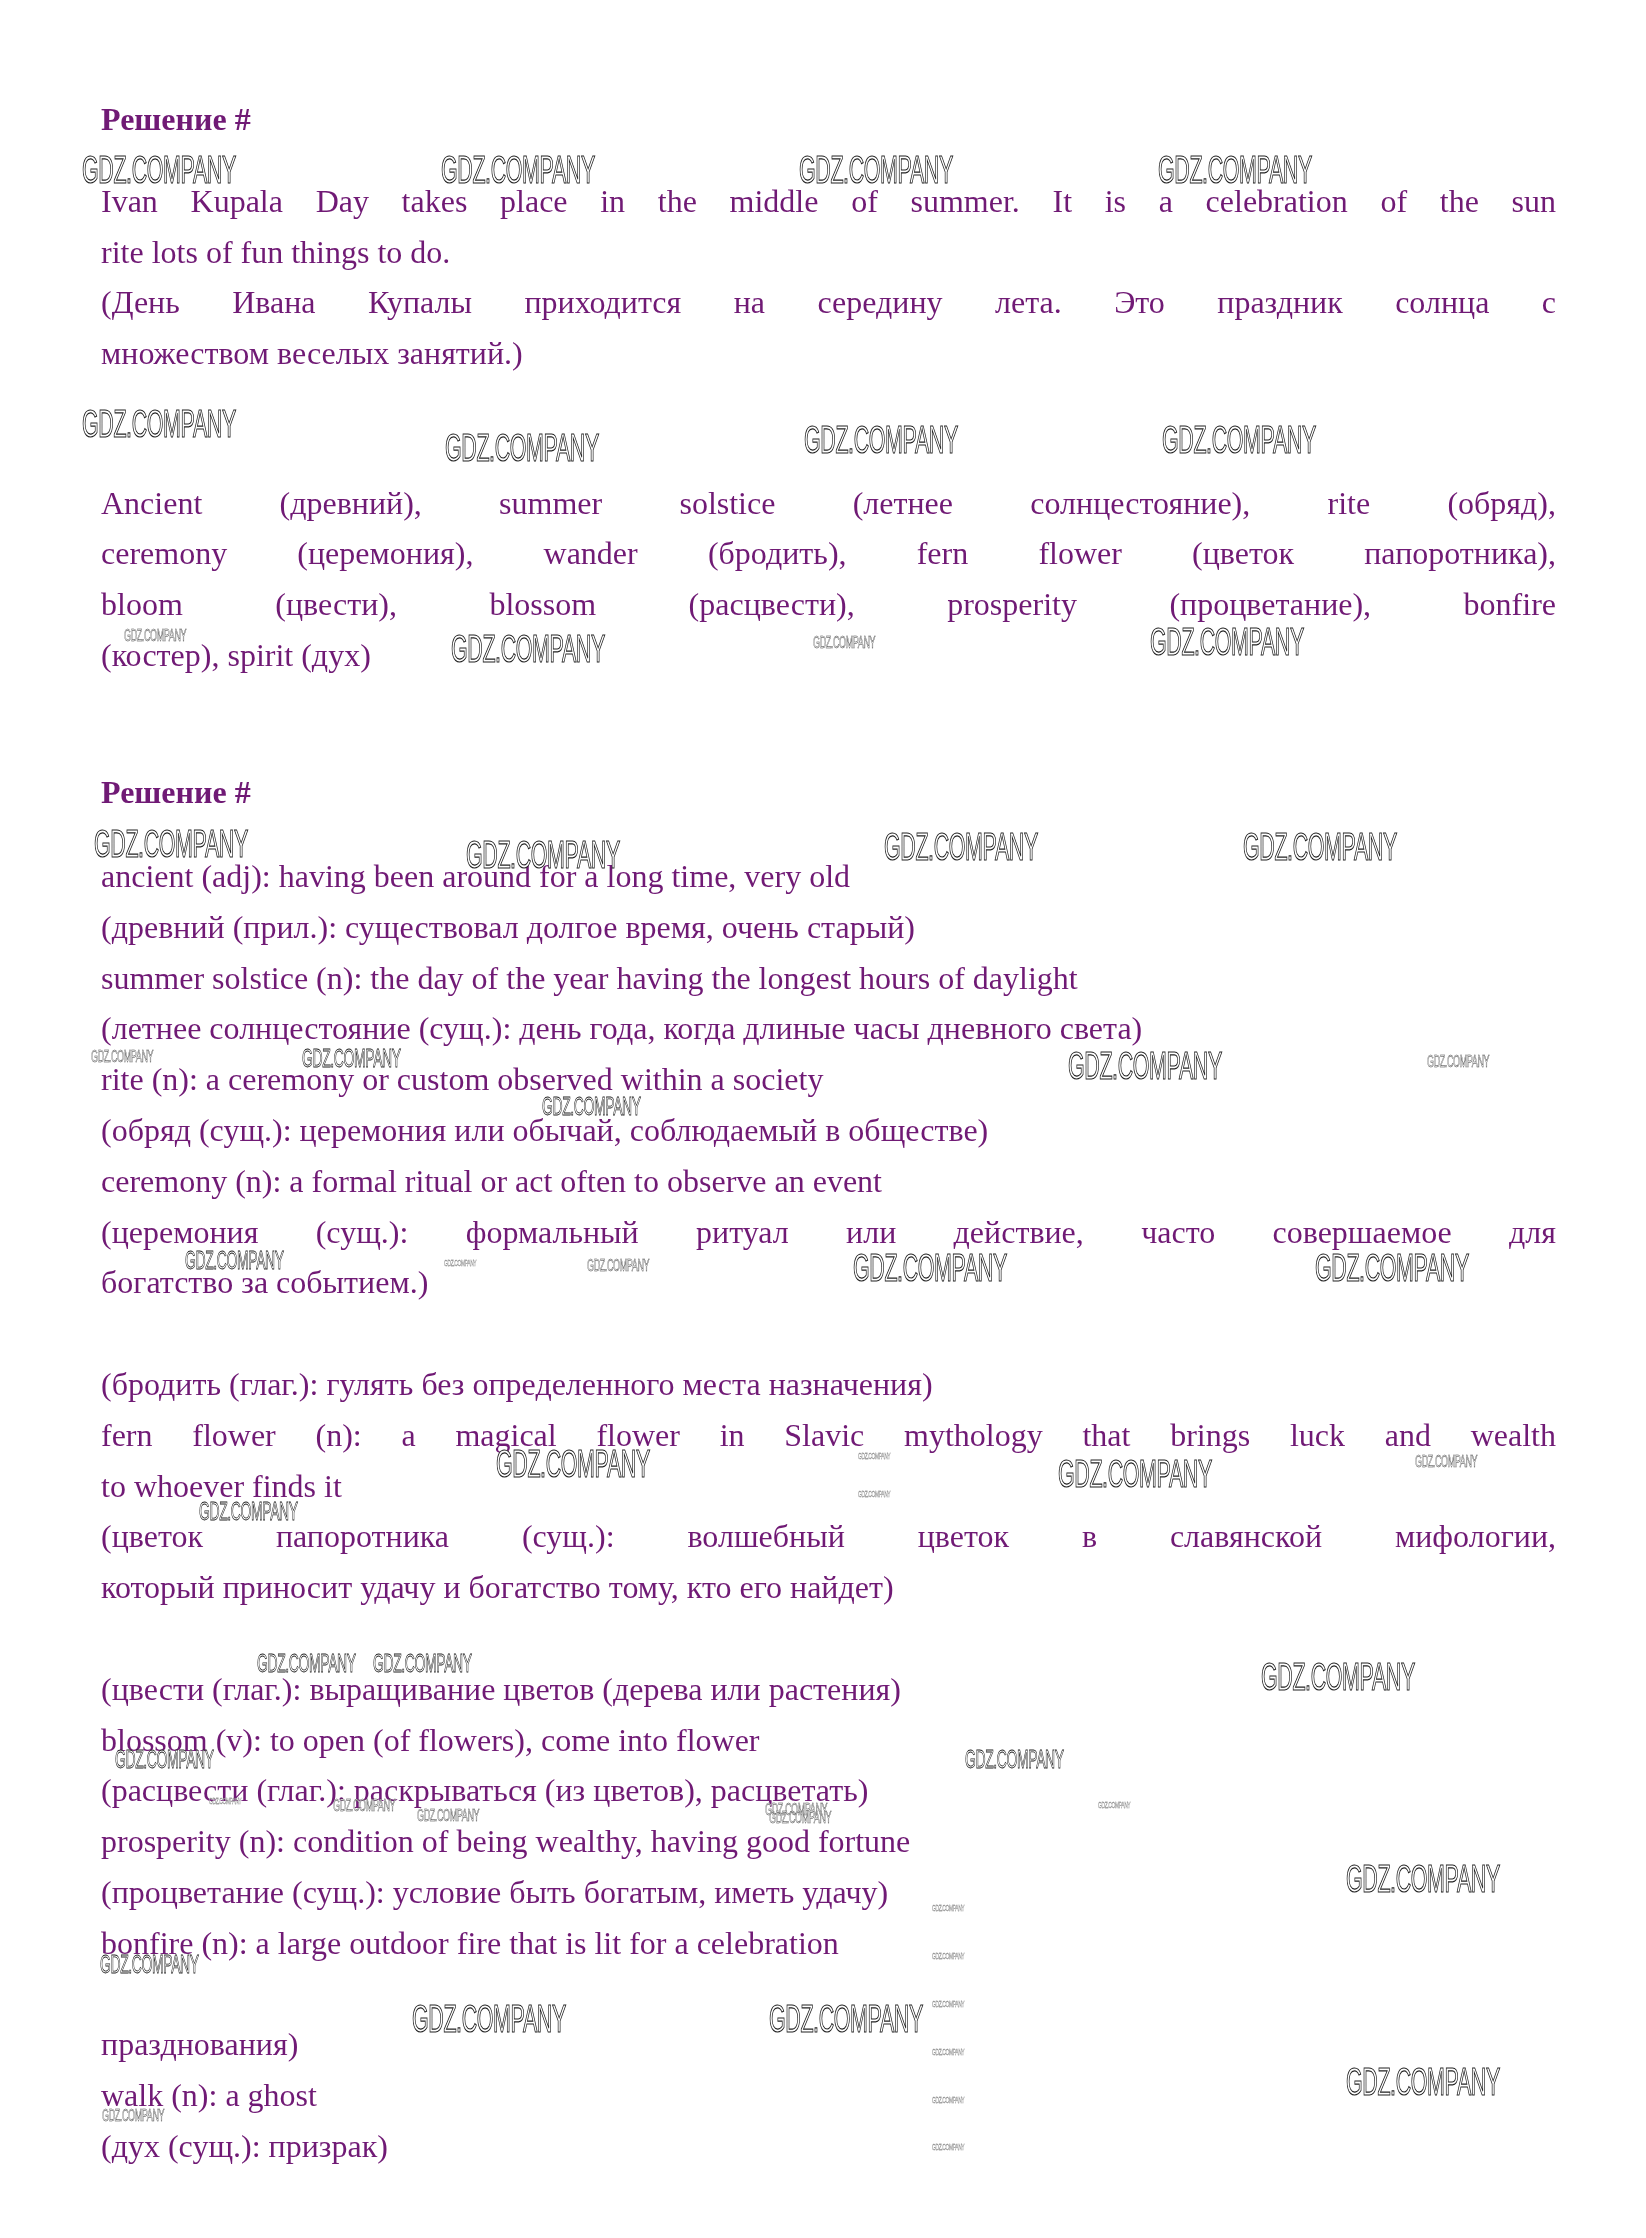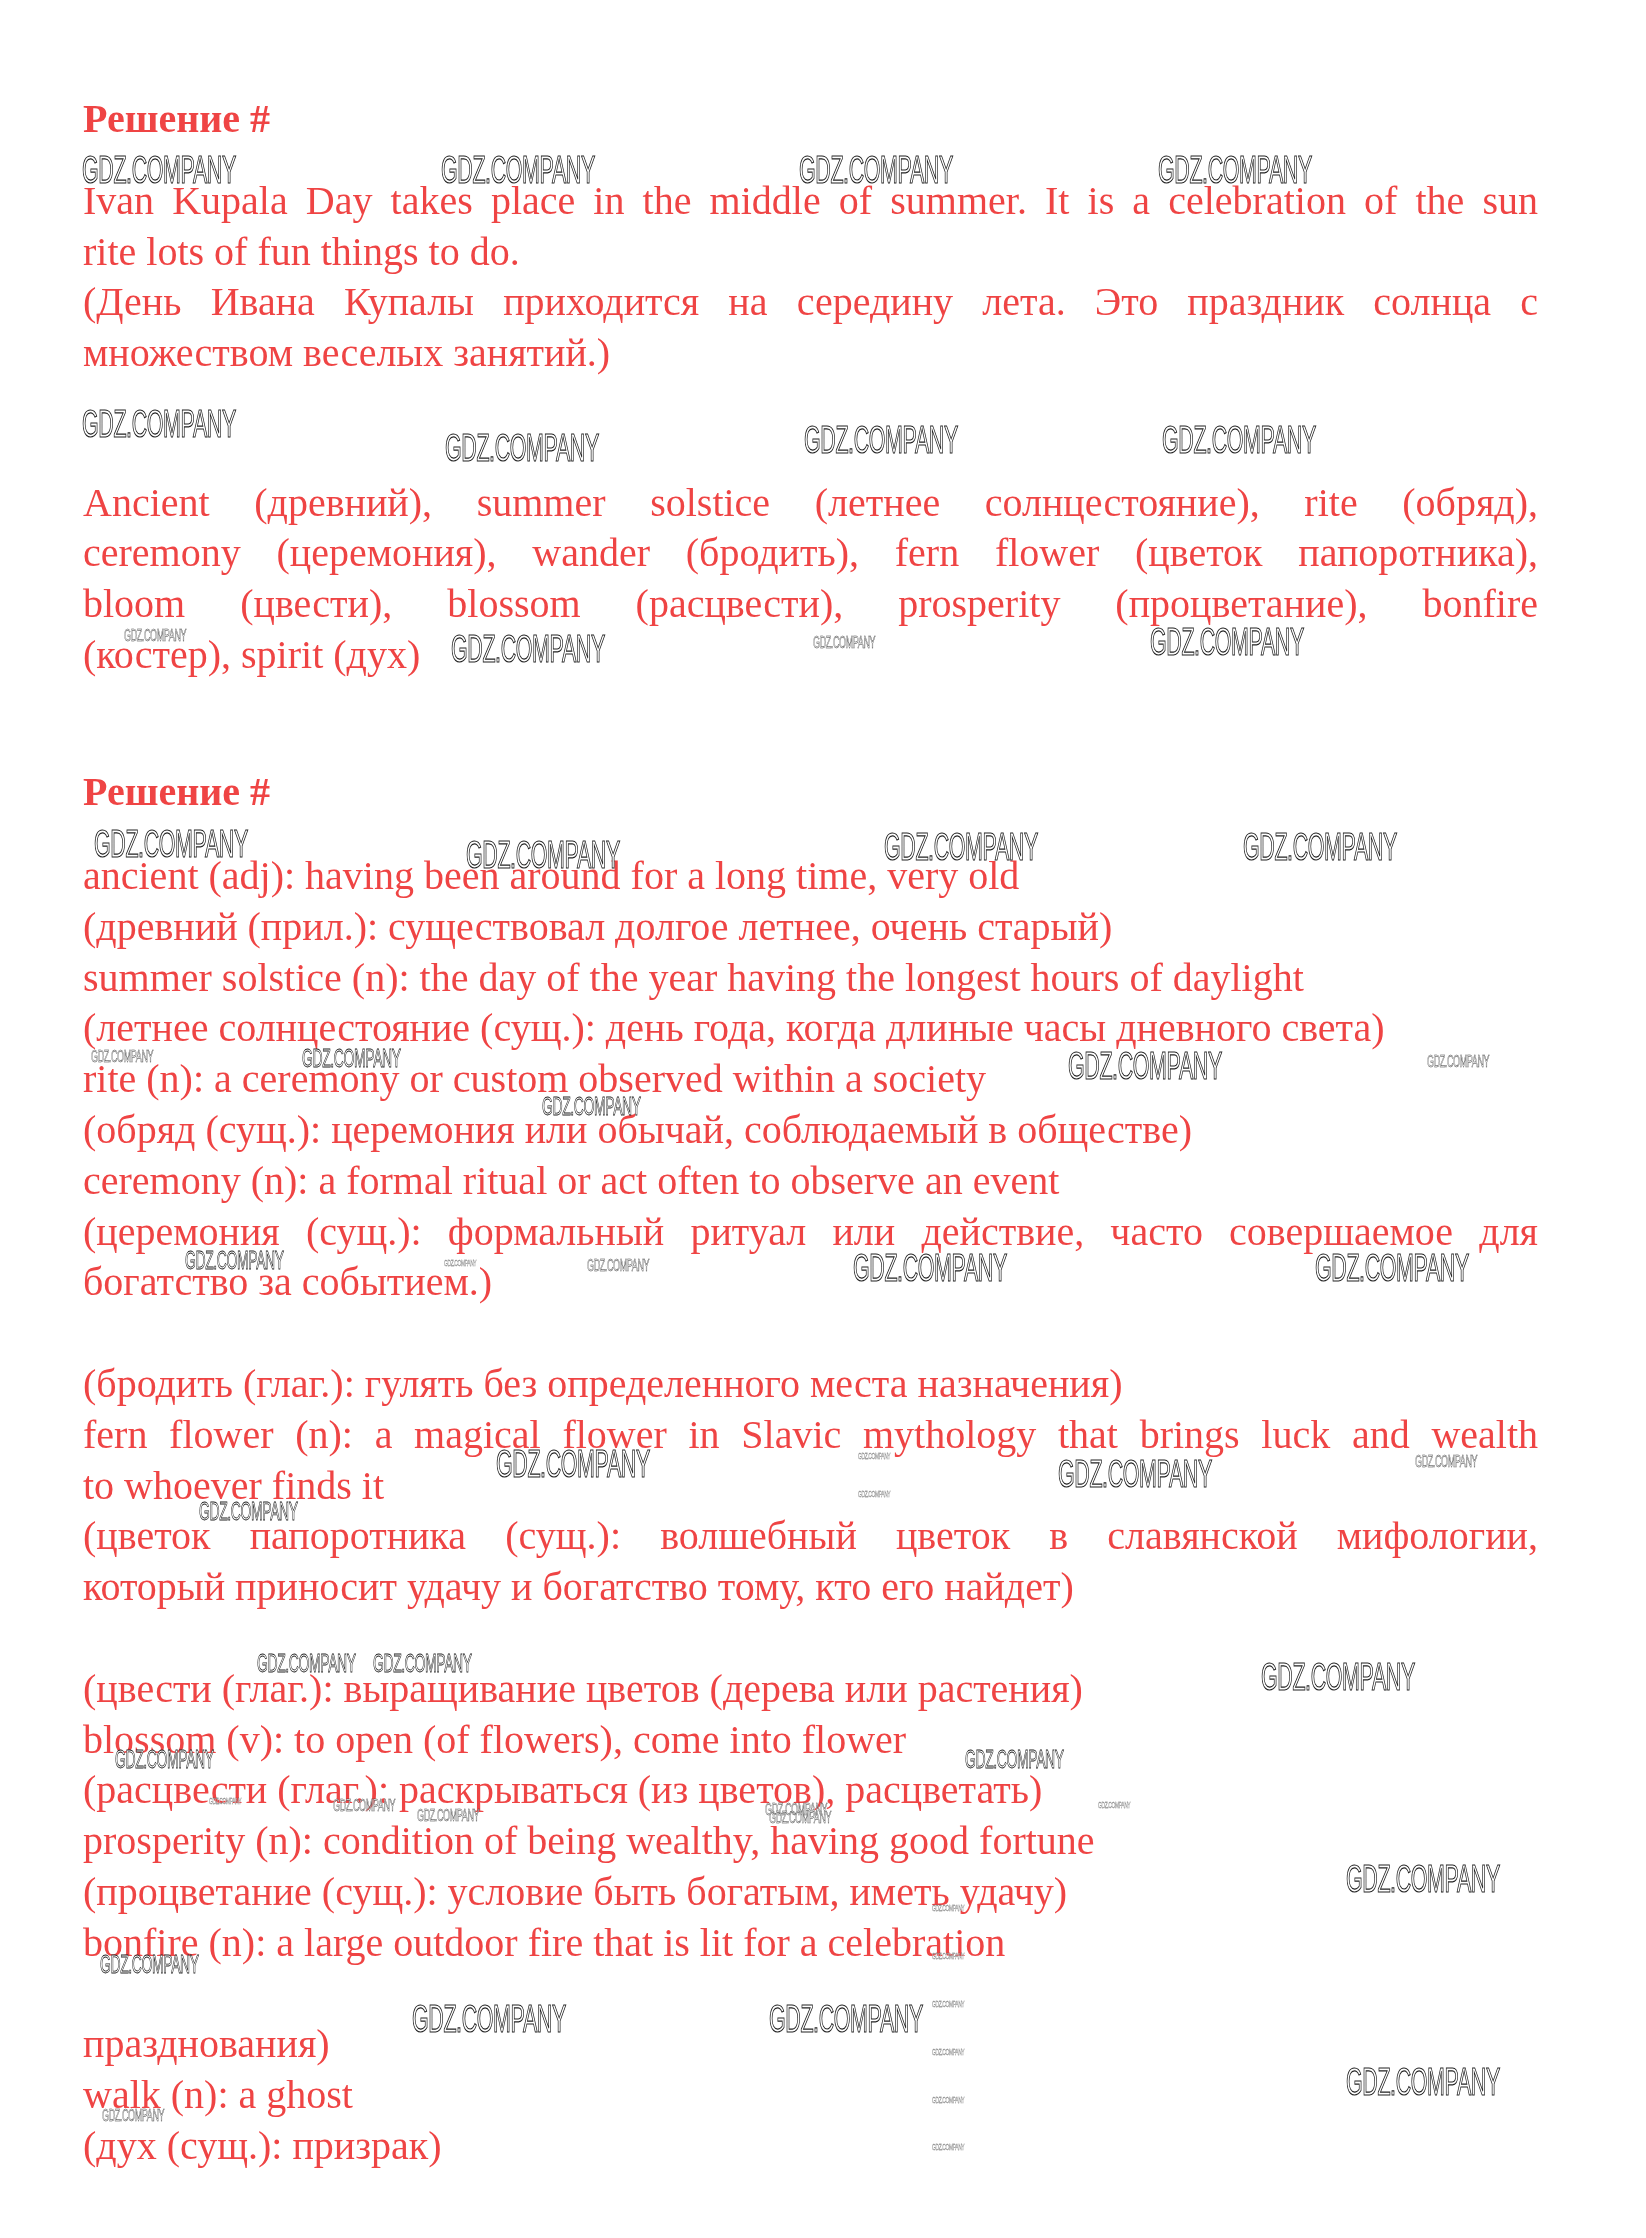--- a/index.html
+++ b/index.html
@@ -1,21 +1,21 @@
 <!DOCTYPE html>
 <html style="font-size:12px"><head>
 <meta charset="utf-8">
 <style>
   html, body { margin: 0; padding: 0; background: #ffffff; }
   body { width: 1646px; height: 2239px; position: relative; overflow: hidden; }
   .page { position: absolute; left: 0; top: 0; width: 1646px; height: 2239px; background: #fff; }
   .line {
-    position: absolute; left: 83px; width: 1455px;
-    font-family: "Liberation Serif", serif; font-size: 40px; line-height: 46px;
-    color: #ef4444; white-space: nowrap;
+    position: absolute; left: 101px; width: 1455px;
+    font-family: "Liberation Serif", serif; font-size: 32px; line-height: 46px;
+    color: #701a75; white-space: nowrap;
   }
   .line.just { text-align: justify; text-align-last: justify; white-space: normal; height: 46px; overflow: hidden; }
   .heading { font-weight: bold; }
   .wm {
     position: absolute; font-family: "Liberation Sans", sans-serif; color: #fff;
     -webkit-text-stroke: 1.2px #222; transform-origin: left top; white-space: nowrap;
     letter-spacing: -0.7px;
   }
   .wm.big { font-size: 39px; transform: scaleX(0.55); }
   .wm.med { font-size: 25.4px; transform: scaleX(0.55); -webkit-text-stroke: 0.8px #222; }
@@ -33,21 +33,21 @@
   <div class="line just" style="top:279px">(День Ивана Купалы приходится на середину лета. Это праздник солнца с</div>
   <div class="line" style="top:330px">множеством веселых занятий.)</div>
 
   <div class="line just" style="top:480px">Ancient (древний), summer solstice (летнее солнцестояние), rite (обряд),</div>
   <div class="line just" style="top:530px">ceremony (церемония), wander (бродить), fern flower (цветок папоротника),</div>
   <div class="line just" style="top:581px">bloom (цвести), blossom (расцвести), prosperity (процветание), bonfire</div>
   <div class="line" style="top:632px">(костер), spirit (дух)</div>
 
   <div class="line heading" style="top:769px">Решение #</div>
   <div class="line" style="top:853px">ancient (adj): having been around for a long time, very old</div>
-  <div class="line" style="top:904px">(древний (прил.): существовал долгое летнее, очень старый)</div>
+  <div class="line" style="top:904px">(древний (прил.): существовал долгое время, очень старый)</div>
   <div class="line" style="top:955px">summer solstice (n): the day of the year having the longest hours of daylight</div>
   <div class="line" style="top:1005px">(летнее солнцестояние (сущ.): день года, когда длиные часы дневного света)</div>
   <div class="line" style="top:1056px">rite (n): a ceremony or custom observed within a society</div>
   <div class="line" style="top:1107px">(обряд (сущ.): церемония или обычай, соблюдаемый в обществе)</div>
   <div class="line" style="top:1158px">ceremony (n): a formal ritual or act often to observe an event</div>
   <div class="line just" style="top:1209px">(церемония (сущ.): формальный ритуал или действие, часто совершаемое для</div>
   <div class="line" style="top:1259px">богатство за событием.)</div>
   <div class="line" style="top:1361px">(бродить (глаг.): гулять без определенного места назначения)</div>
   <div class="line just" style="top:1412px">fern flower (n): a magical flower in Slavic mythology that brings luck and wealth</div>
   <div class="line" style="top:1463px">to whoever finds it</div>

